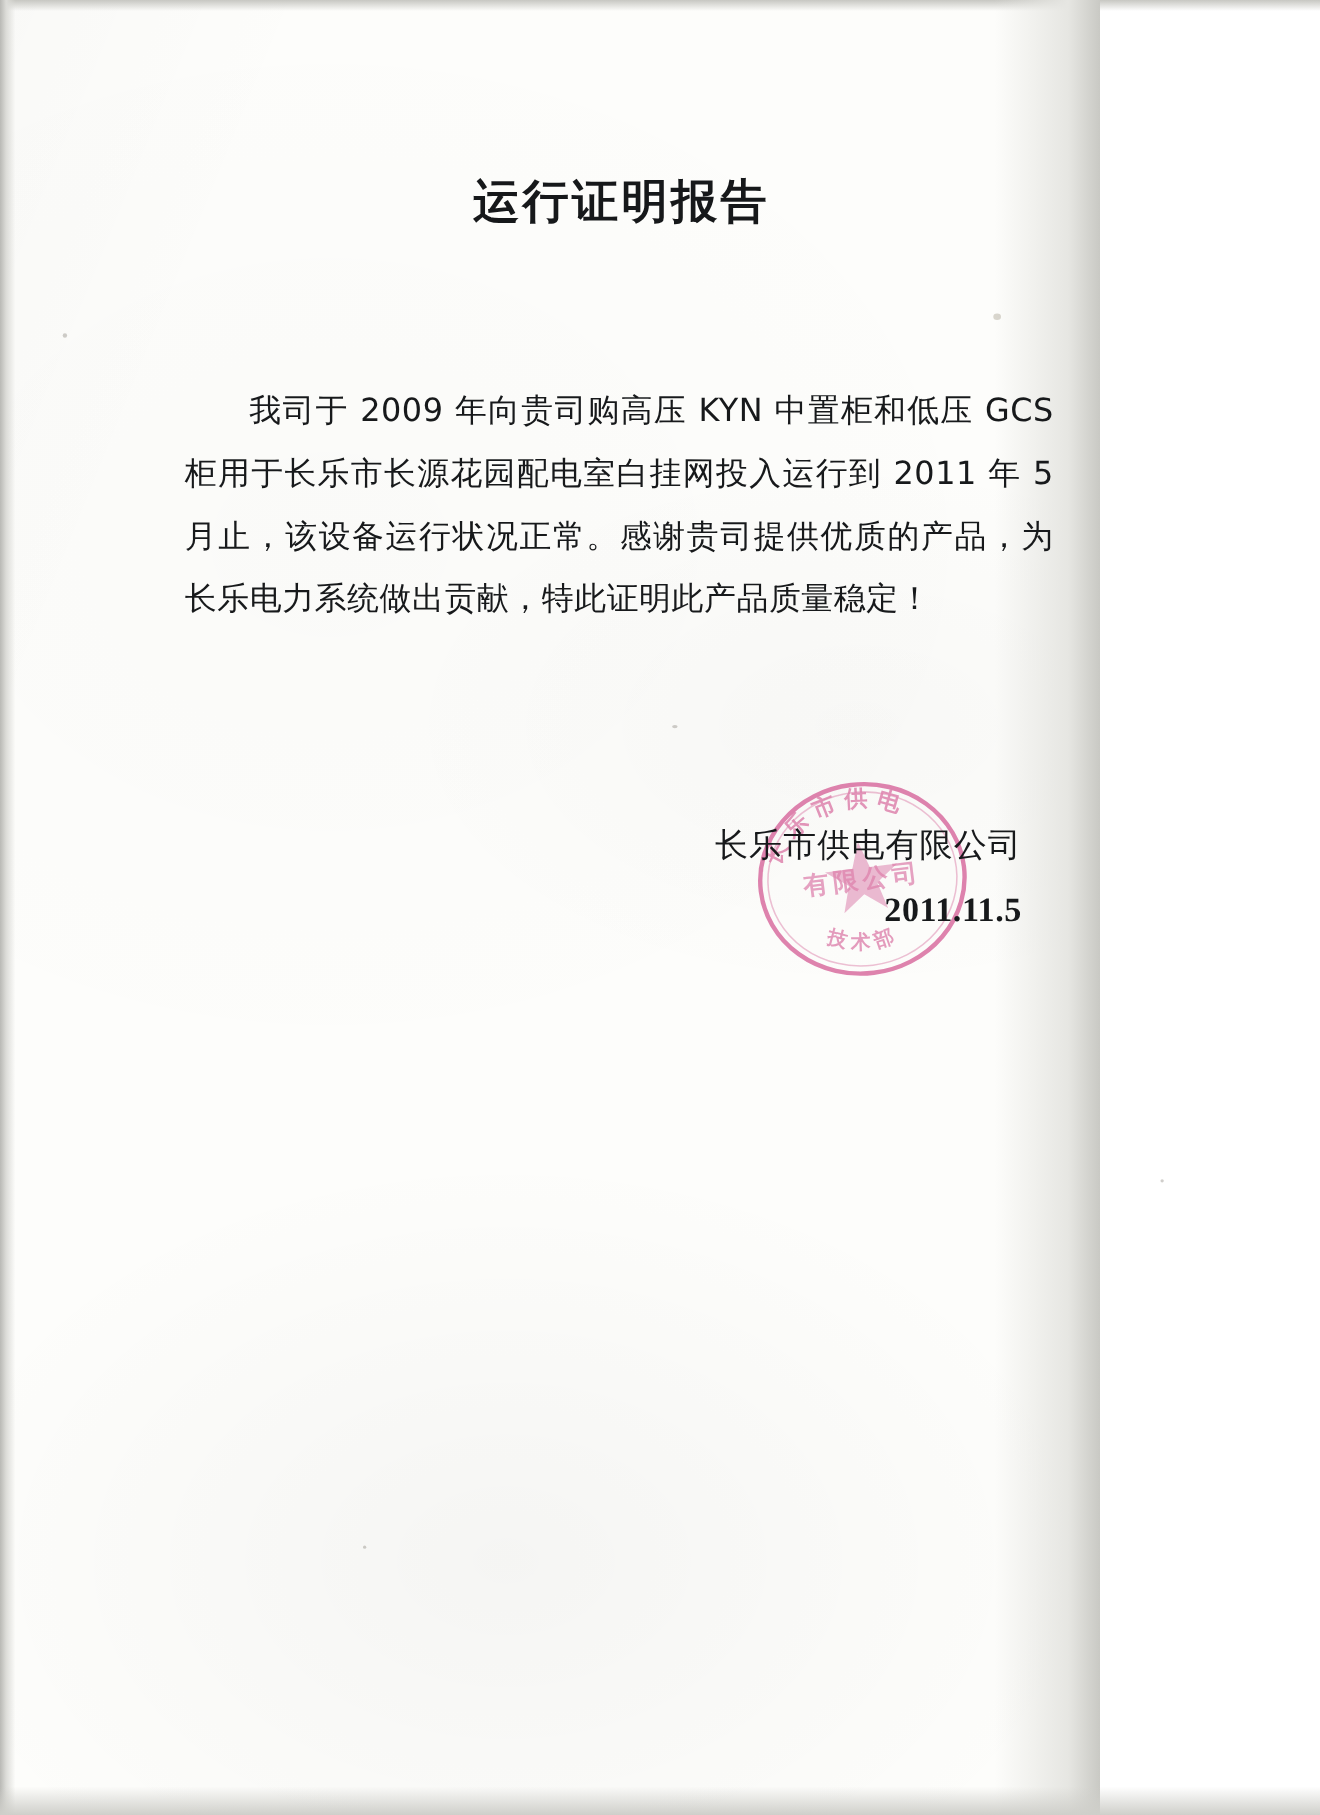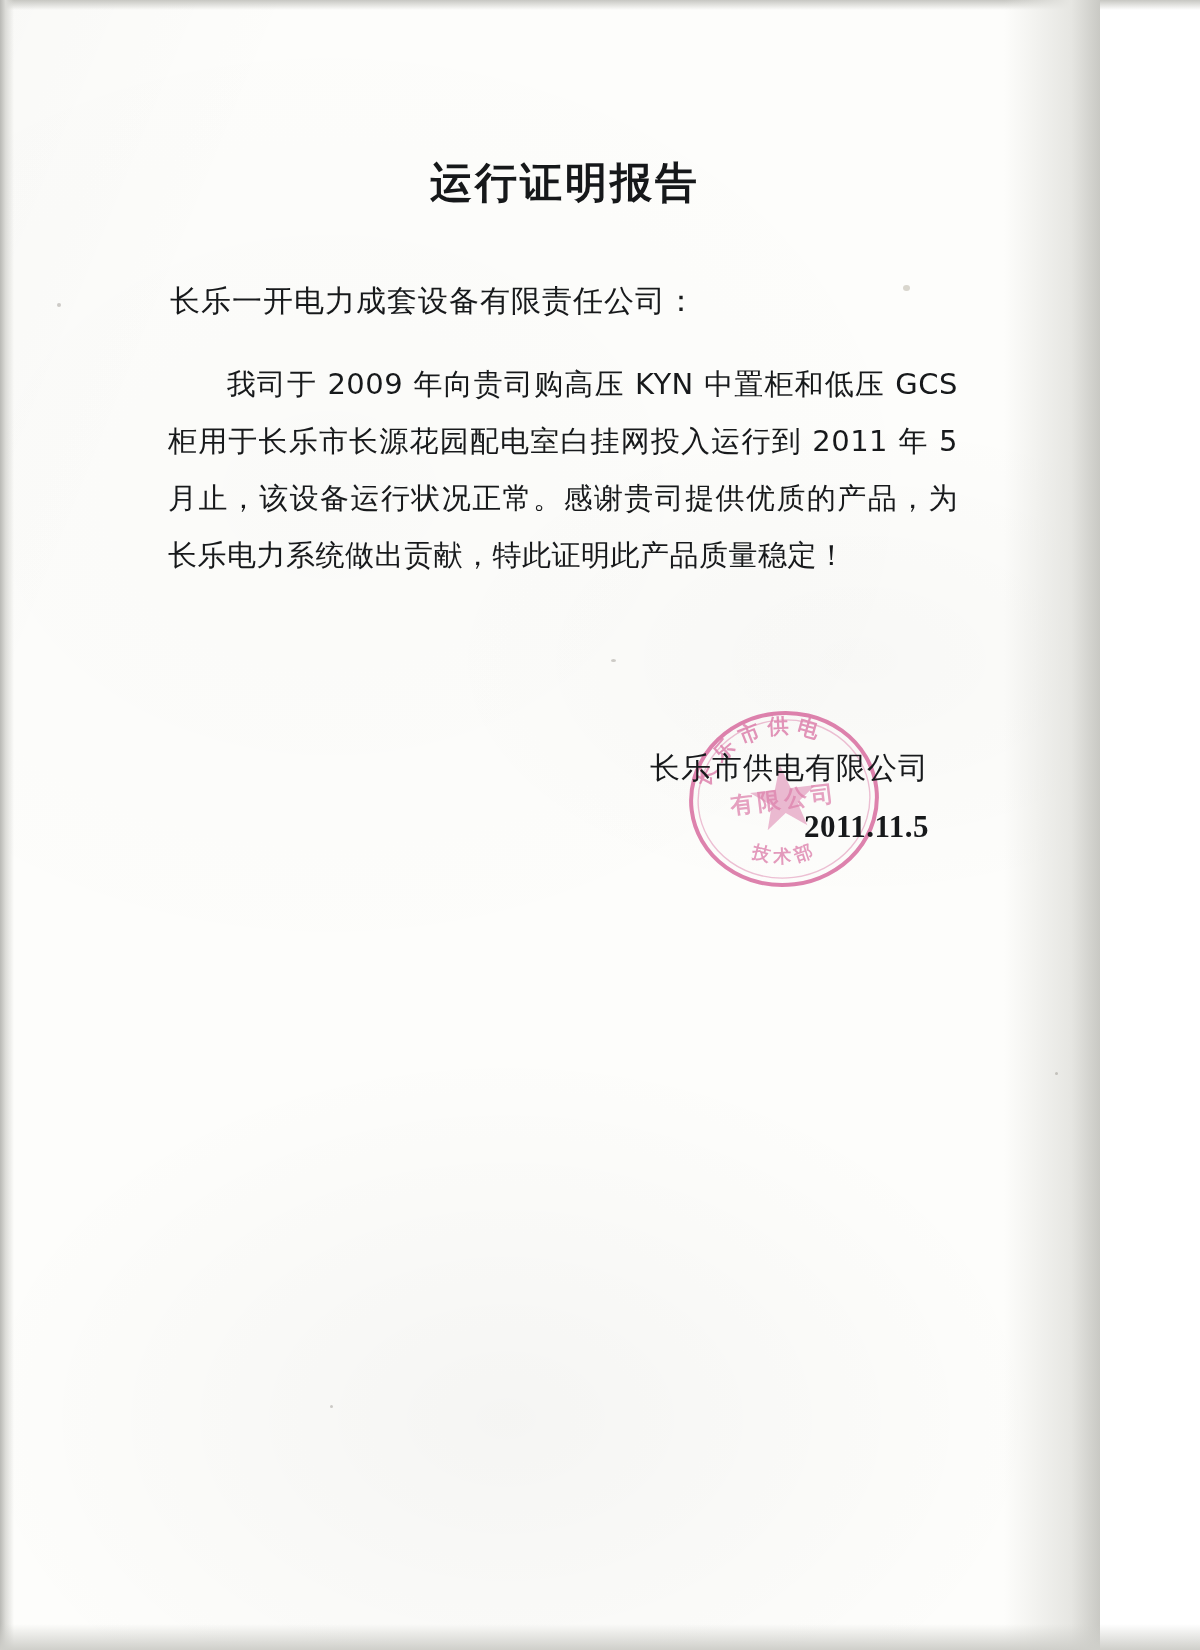--- a/index.html
+++ b/index.html
@@ -12,21 +12,21 @@
     height: 1650px;
     position: relative;
     overflow: hidden;
     font-family: "Liberation Serif", serif;
   }
 
   
   .scan-page {
     position: absolute;
     left: 0; top: 0;
-    width: 1100px;
+    width: 1000px;
     height: 1650px;
     background:
       
       linear-gradient(112deg, rgba(0,0,0,0.015) 0%, rgba(0,0,0,0) 18%),
       radial-gradient(ellipse 760px 520px at 46% 86%, rgba(0,0,0,0.030) 0%, rgba(0,0,0,0) 72%),
       radial-gradient(ellipse 620px 360px at 78% 40%, rgba(0,0,0,0.020) 0%, rgba(0,0,0,0) 70%),
       radial-gradient(ellipse 900px 700px at 30% 30%, rgba(0,0,0,0.012) 0%, rgba(0,0,0,0) 75%),
       #fdfdfb;
   }
   
@@ -69,21 +69,21 @@
   .salutation {
     position: absolute;
     left: 170px; top: 281px;
     font-family: "DejaVu Sans", sans-serif;
     font-size: 30px;
     letter-spacing: 1px;
     color: #17191b;
   }
   .body-block {
     position: absolute;
-    left: 168px; top: 356px;
+    left: 168px; top: 345px;
     width: 790px;
     font-family: "DejaVu Sans", sans-serif;
     font-size: 29px;
     line-height: 57px;
     letter-spacing: 0.5px;
     color: #17191b;
     text-align: justify;
   }
   .body-block .indent { display: inline-block; width: 58px; }
 
@@ -132,21 +132,20 @@
   <div class="edge-bottom"></div>
 
   <div class="speck" style="left:57px; top:303px; width:4px; height:4px;"></div>
   <div class="speck" style="left:903px; top:285px; width:7px; height:6px; background:rgba(150,140,120,0.35);"></div>
   <div class="speck" style="left:611px; top:659px; width:5px; height:3px;"></div>
   <div class="speck" style="left:1055px; top:1072px; width:3px; height:3px;"></div>
   <div class="speck" style="left:330px; top:1405px; width:3px; height:3px;"></div>
 
   <div class="doc-title">运行证明报告</div>
 
-  <div class="salutation">长乐一开电力成套设备有限责任公司：</div>
 
   <div class="body-block">
     <span class="indent"></span><span>我司于 2009 年向贵司购高压 KYN 中置柜和低压 GCS 柜用于长乐市长源花园配电室白挂网投入运行到 2011 年 5 月止，该设备运行状况正常。感谢贵司提供优质的产品，为长乐电力系统做出贡献，特此证明此产品质量稳定！</span>
   </div>
 
   <div class="seal">
     <svg viewBox="0 0 212 192" xmlns="http://www.w3.org/2000/svg">
       <g opacity="0.8" transform="rotate(-7 106 96)">
         <ellipse cx="106" cy="96" rx="93" ry="86" fill="none" stroke="#d6649a" stroke-width="4"></ellipse>
         <ellipse cx="106" cy="96" rx="86" ry="79" fill="none" stroke="#e08fb4" stroke-width="1.4" opacity="0.7"></ellipse>

